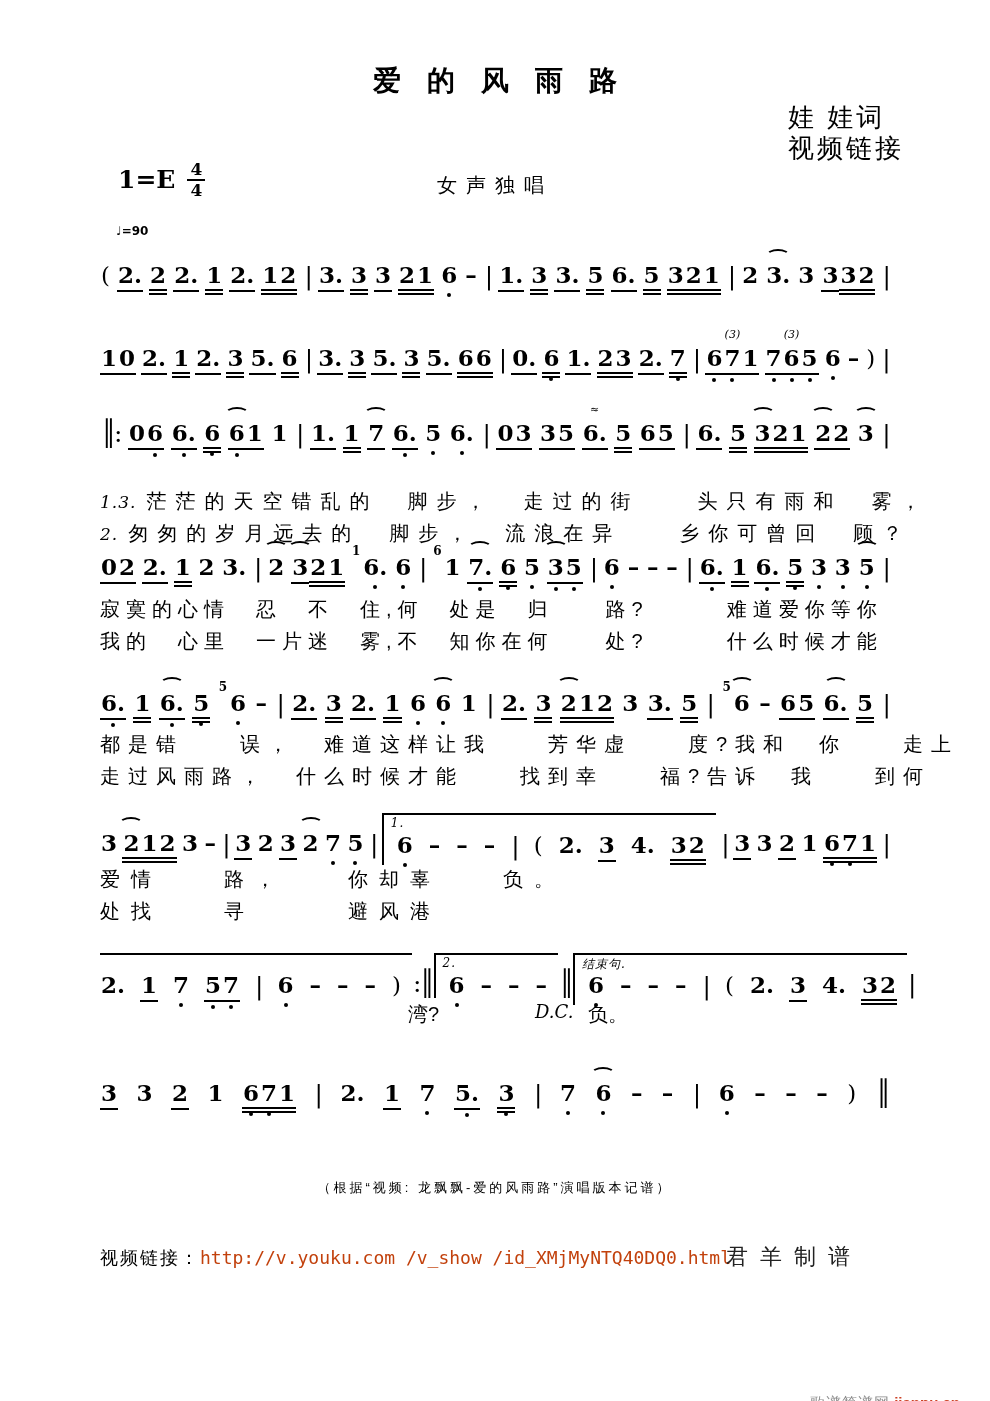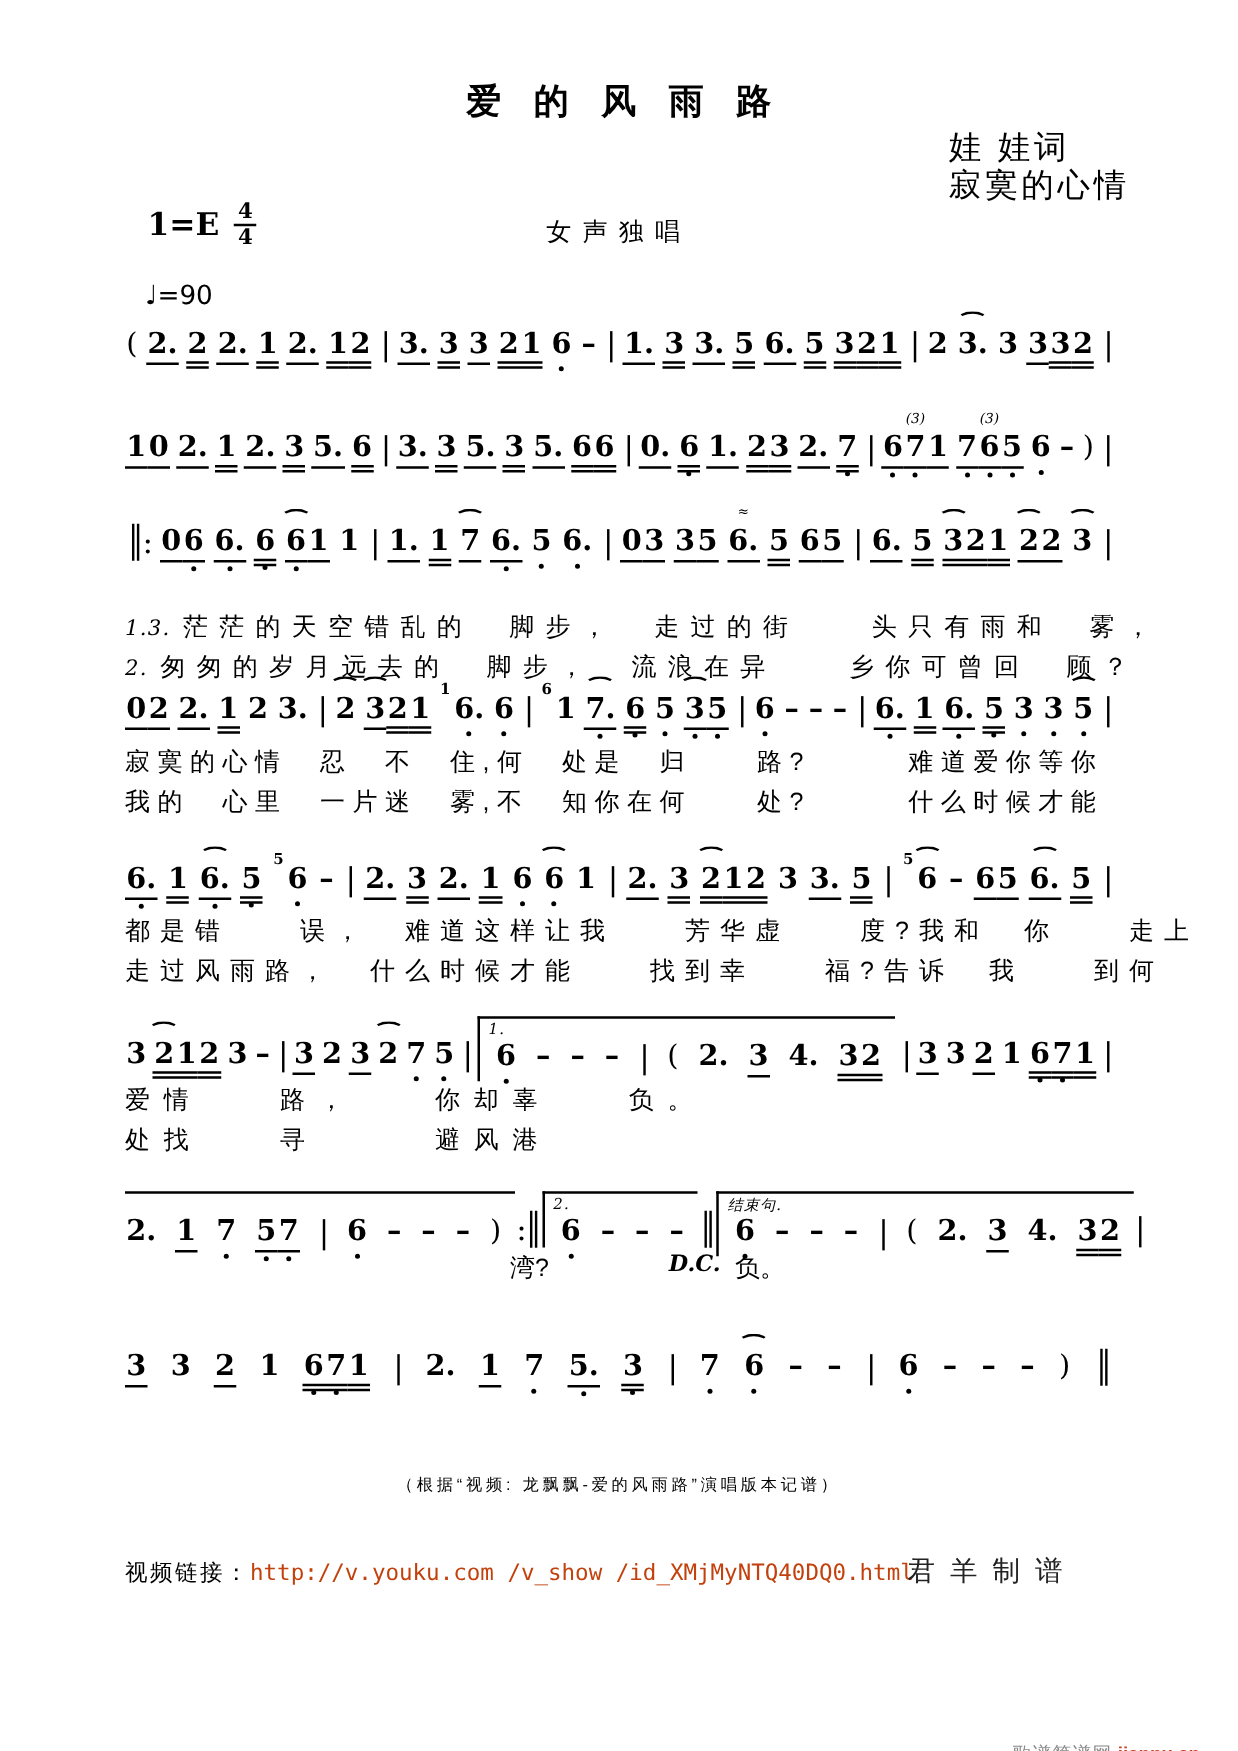--- a/index.html
+++ b/index.html
@@ -9,21 +9,21 @@
   
   .title{position:absolute;top:62px;left:0;width:100%;text-align:center;
          font-family:"DejaVu Serif",serif;font-weight:bold;font-size:28px;
          letter-spacing:26px;text-indent:26px;}
   .keysig{position:absolute;top:132px;left:118px;display:flex;align-items:center;gap:12px;
           font-family:"DejaVu Serif",serif;font-size:25px;font-weight:bold;margin-top:28px;}
   .frac{display:inline-flex;flex-direction:column;align-items:center;font-size:17px;line-height:1.1;font-weight:bold;}
   .frac .fnum{border-bottom:2px solid #000;padding:0 3px;}
   .credits{position:absolute;top:102px;right:86px;text-align:left;font-size:26px;line-height:31px;letter-spacing:3px;}
   .subtitle{position:absolute;top:172px;left:0;width:100%;text-align:center;font-size:20px;letter-spacing:9px;}
-  .tempo{position:absolute;top:224px;left:116px;font-size:21px;font-weight:normal;font-family:"DejaVu Sans",sans-serif;}
+  .tempo{position:absolute;top:224px;left:116px;font-size:12px;font-weight:bold;font-family:"DejaVu Sans",sans-serif;}
 
   
   .mrow{position:absolute;left:100px;width:790px;height:36px;display:flex;
         justify-content:space-between;align-items:flex-start;
         font-family:"DejaVu Serif",serif;font-weight:bold;font-size:23px;white-space:nowrap;}
   .grp{display:inline-flex;align-items:flex-start;}
   .tk{position:relative;display:inline-block;line-height:1.15;padding:0 1px;}
   .u1{border-bottom:2px solid #000;padding-bottom:2px;}
   .u2{border-bottom:6px double #000;padding-bottom:1px;}
   .db::after{content:"";position:absolute;left:50%;margin-left:-2px;bottom:-9px;
@@ -43,21 +43,21 @@
                  font-size:12px;font-style:italic;font-weight:normal;
                  font-family:"DejaVu Serif",serif;letter-spacing:1px;}
   .volta.cont{border-left:none;padding-left:0;}
 
   
   .lyr{position:absolute;left:100px;width:820px;font-size:20px;white-space:nowrap;}
   .ls9{letter-spacing:9px;margin-top:28px;}  .ls7{letter-spacing:6px;}  .ls8{letter-spacing:8px;}  .ls10{letter-spacing:11px;}
   .lnum{font-style:italic;font-family:"DejaVu Serif",serif;font-size:17px;margin-right:10px;letter-spacing:1px;}
   .dcline{position:absolute;top:1001px;left:0;width:990px;height:30px;}
   .dc-wan{position:absolute;left:408px;font-size:20px;}
-  .dc-mark{position:absolute;left:535px;font-size:18px;font-weight:bold;font-style:italic;font-family:"DejaVu Serif",serif;}
+  .dc-mark{position:absolute;left:535px;font-size:18px;font-weight:normal;font-style:italic;font-family:"DejaVu Serif",serif;}
   .dc-fu{position:absolute;left:588px;font-size:20px;}
 
   
   .footnote{position:absolute;top:1179px;left:0;width:100%;text-align:center;font-size:13px;letter-spacing:3px;}
   .linkrow{position:absolute;top:1246px;left:100px;font-size:18px;letter-spacing:2px;}
   .linkrow .url{font-family:"DejaVu Sans Mono",monospace;letter-spacing:0;font-size:18px;color:#c2410c;text-decoration:none;}
   .signature{position:absolute;top:1242px;right:128px;font-size:22px;letter-spacing:12px;
              font-family:"DejaVu Serif",serif;color:#222;}
   .watermark{position:absolute;top:1394px;right:30px;font-size:15px;}
   .wm-gray{color:#8a8a8a;letter-spacing:1px;}
@@ -73,21 +73,21 @@
   <div class="keysig">
     <span>1=E</span>
     <span class="frac">
       <span class="fnum">4</span>
       <span class="fden">4</span>
     </span>
   </div>
 
   <div class="credits">
     <div>娃 娃词</div>
-    <div>寂寞的心情</div>
+    <div>视频链接</div>
   </div>
 
   <div class="subtitle">女声独唱</div>
 
   <div class="tempo">♩=90</div>
 
   <div class="mrow" style="top:262px">
       <span class="grp">
         <span class="tk paren">(</span>
       </span>

